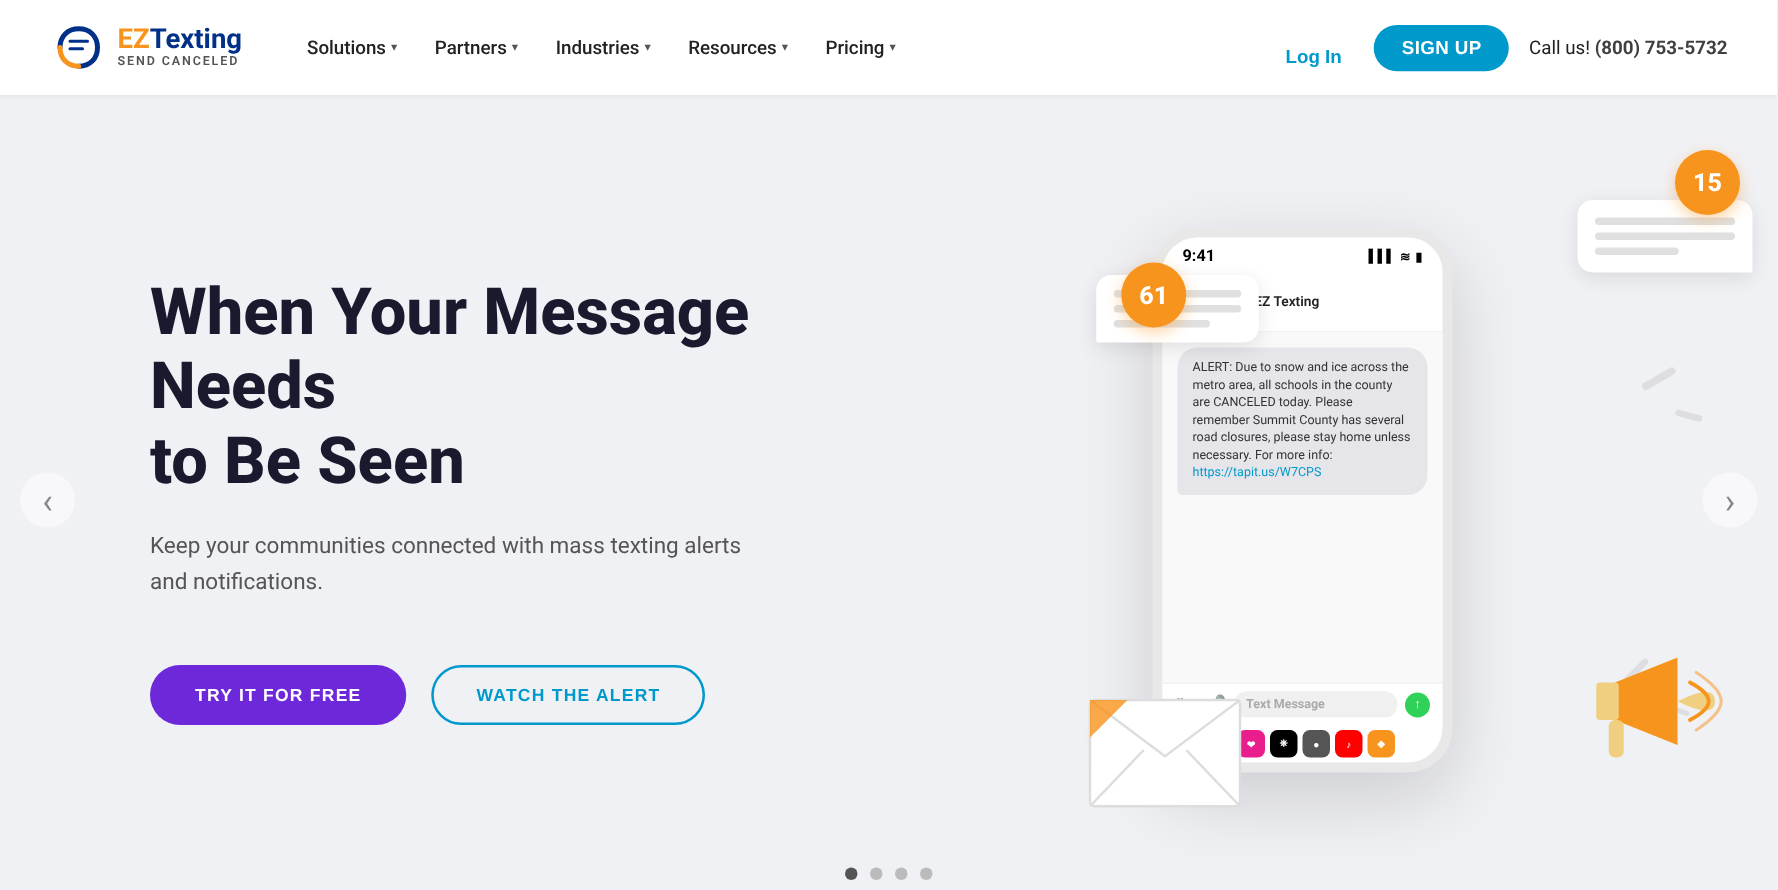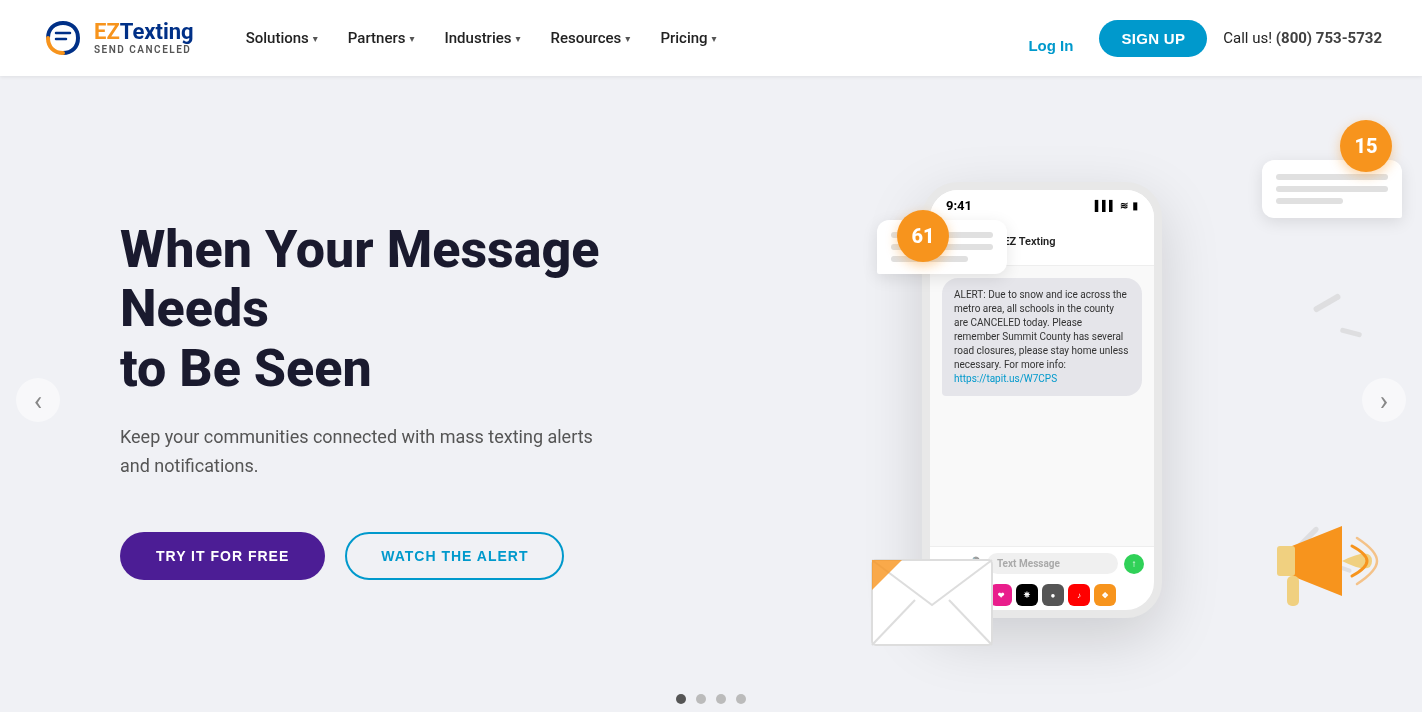--- a/index.html
+++ b/index.html
@@ -129,21 +129,21 @@
       line-height: 1.6;
       margin-bottom: 52px;
       max-width: 480px;
     }
     .hero-buttons {
       display: flex;
       gap: 20px;
       align-items: center;
     }
     .btn-try {
-      background: #4c1d95;
+      background: #6d28d9;
       color: #fff;
       font-weight: 700;
       font-size: 14px;
       letter-spacing: 1px;
       padding: 16px 36px;
       border-radius: 30px;
       border: none;
       cursor: pointer;
     }
     .btn-watch {

